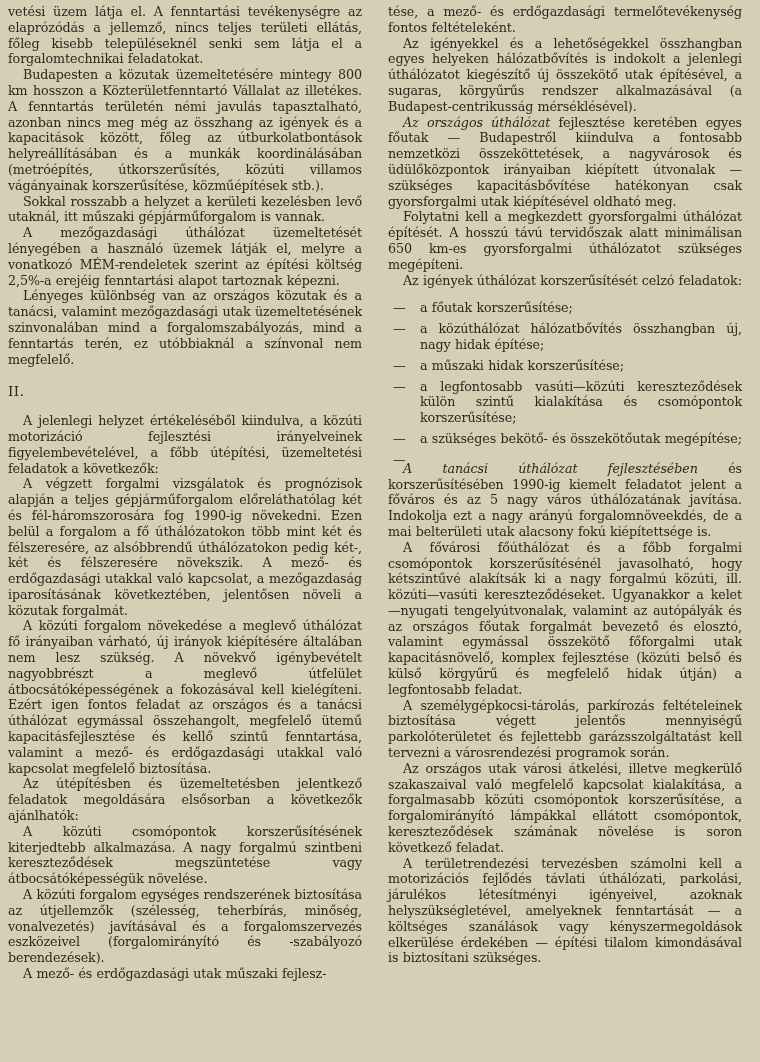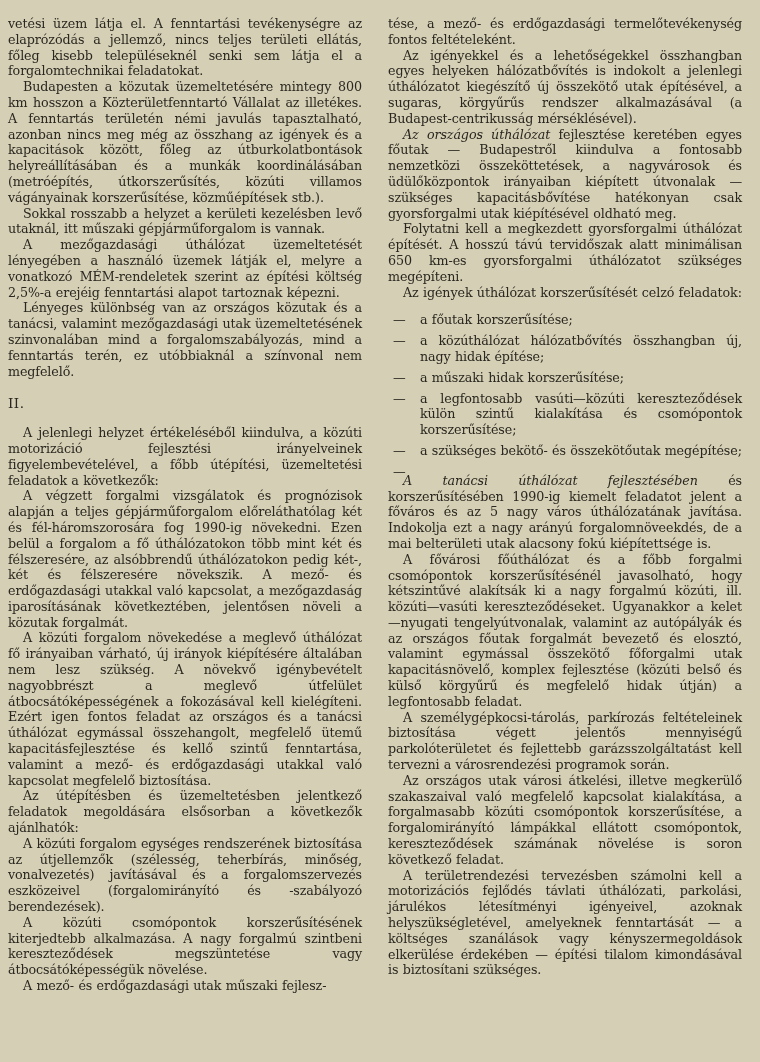--- a/index.html
+++ b/index.html
@@ -9,21 +9,21 @@
   body {
     width: 760px;
     height: 1062px;
     overflow: hidden;
     font-family: "DejaVu Serif", "Liberation Serif", serif;
   }
   .page {
     box-sizing: border-box;
     width: 760px;
     height: 1062px;
-    padding: 16px 6px 4px 8px;
+    padding: 4px 6px 4px 8px;
     display: flex;
     gap: 26px;
     overflow: hidden;
   }
   .col {
     box-sizing: border-box;
     width: 354px;
     flex: 0 0 354px;
     font-size: 12.7px;
     line-height: 15.8px;
@@ -72,22 +72,22 @@
       <p><span>vetési üzem látja el. A fenntartási tevékenységre az elaprózódás a jellemző, nincs teljes területi ellátás, főleg kisebb településeknél senki sem látja el a forgalomtechnikai feladatokat.</span></p>
       <p class="indent"><span>Budapesten a közutak üzemeltetésére mintegy 800 km hosszon a Közterületfenntartó Vállalat az illetékes. A fenntartás területén némi javulás tapasztalható, azonban nincs meg még az összhang az igények és a kapacitások között, főleg az útburkolatbontások helyreállításában és a munkák koordinálásában (metróépítés, útkorszerűsítés, közúti villamos vágányainak korszerűsítése, közműépítések stb.).</span></p>
       <p class="indent"><span>Sokkal rosszabb a helyzet a kerületi kezelésben levő utaknál, itt műszaki gépjárműforgalom is vannak.</span></p>
       <p class="indent"><span>A mezőgazdasági úthálózat üzemeltetését lényegében a használó üzemek látják el, melyre a vonatkozó MÉM-rendeletek szerint az építési költség 2,5%-a erejéig fenntartási alapot tartoznak képezni.</span></p>
       <p class="indent"><span>Lényeges különbség van az országos közutak és a tanácsi, valamint mezőgazdasági utak üzemeltetésének szinvonalában mind a forgalomszabályozás, mind a fenntartás terén, ez utóbbiaknál a színvonal nem megfelelő.</span></p>
       <div class="heading">II.</div>
       <p class="indent"><span>A jelenlegi helyzet értékeléséből kiindulva, a közúti motorizáció fejlesztési irányelveinek figyelembevételével, a főbb útépítési, üzemeltetési feladatok a következők:</span></p>
       <p class="indent"><span>A végzett forgalmi vizsgálatok és prognózisok alapján a teljes gépjárműforgalom előreláthatólag két és fél-háromszorosára fog 1990-ig növekedni. Ezen belül a forgalom a fő úthálózatokon több mint két és félszeresére, az alsóbbrendű úthálózatokon pedig két-, két és félszeresére növekszik. A mező- és erdőgazdasági utakkal való kapcsolat, a mezőgazdaság iparosításának következtében, jelentősen növeli a közutak forgalmát.</span></p>
       <p class="indent"><span>A közúti forgalom növekedése a meglevő úthálózat fő irányaiban várható, új irányok kiépítésére általában nem lesz szükség. A növekvő igénybevételt nagyobbrészt a meglevő útfelület átbocsátóképességének a fokozásával kell kielégíteni. Ezért igen fontos feladat az országos és a tanácsi úthálózat egymással összehangolt, megfelelő ütemű kapacitásfejlesztése és kellő szintű fenntartása, valamint a mező- és erdőgazdasági utakkal való kapcsolat megfelelő biztosítása.</span></p>
       <p class="indent"><span>Az útépítésben és üzemeltetésben jelentkező feladatok megoldására elsősorban a következők ajánlhatók:</span></p>
+      <p class="indent"><span>A közúti csomópontok korszerűsítésének kiterjedtebb alkalmazása. A nagy forgalmú szintbeni kereszteződések megszüntetése vagy átbocsátóképességük növelése.</span></p>
       <p class="indent"><span>A közúti forgalom egységes rendszerének biztosítása az útjellemzők (szélesség, teherbírás, minőség, vonalvezetés) javításával és a forgalomszervezés eszközeivel (forgalomirányító és -szabályozó berendezések).</span></p>
-      <p class="indent"><span>A közúti csomópontok korszerűsítésének kiterjedtebb alkalmazása. A nagy forgalmú szintbeni kereszteződések megszüntetése vagy átbocsátóképességük növelése.</span></p>
       <p class="indent"><span>A mező- és erdőgazdasági utak műszaki fejlesz-</span></p>
     </div>
   <div class="col" id="col-right">
       <p><span>tése, a mező- és erdőgazdasági termelőtevékenység fontos feltételeként.</span></p>
       <p class="indent"><span>Az igényekkel és a lehetőségekkel összhangban egyes helyeken hálózatbővítés is indokolt a jelenlegi úthálózatot kiegészítő új összekötő utak építésével, a sugaras, körgyűrűs rendszer alkalmazásával (a Budapest-centrikusság mérséklésével).</span></p>
       <p class="indent"><span class="it">Az országos úthálózat</span><span> fejlesztése keretében egyes főutak — Budapestről kiindulva a fontosabb nemzetközi összeköttetések, a nagyvárosok és üdülőközpontok irányaiban kiépített útvonalak — szükséges kapacitásbővítése hatékonyan csak gyorsforgalmi utak kiépítésével oldható meg.</span></p>
       <p class="indent"><span>Folytatni kell a megkezdett gyorsforgalmi úthálózat építését. A hosszú távú tervidőszak alatt minimálisan 650 km-es gyorsforgalmi úthálózatot szükséges megépíteni.</span></p>
       <p class="indent"><span>Az igények úthálózat korszerűsítését celzó feladatok:</span></p>
       <div class="list">
         <div class="list-item"><span class="dash">—</span><span>a főutak korszerűsítése;</span></div>

